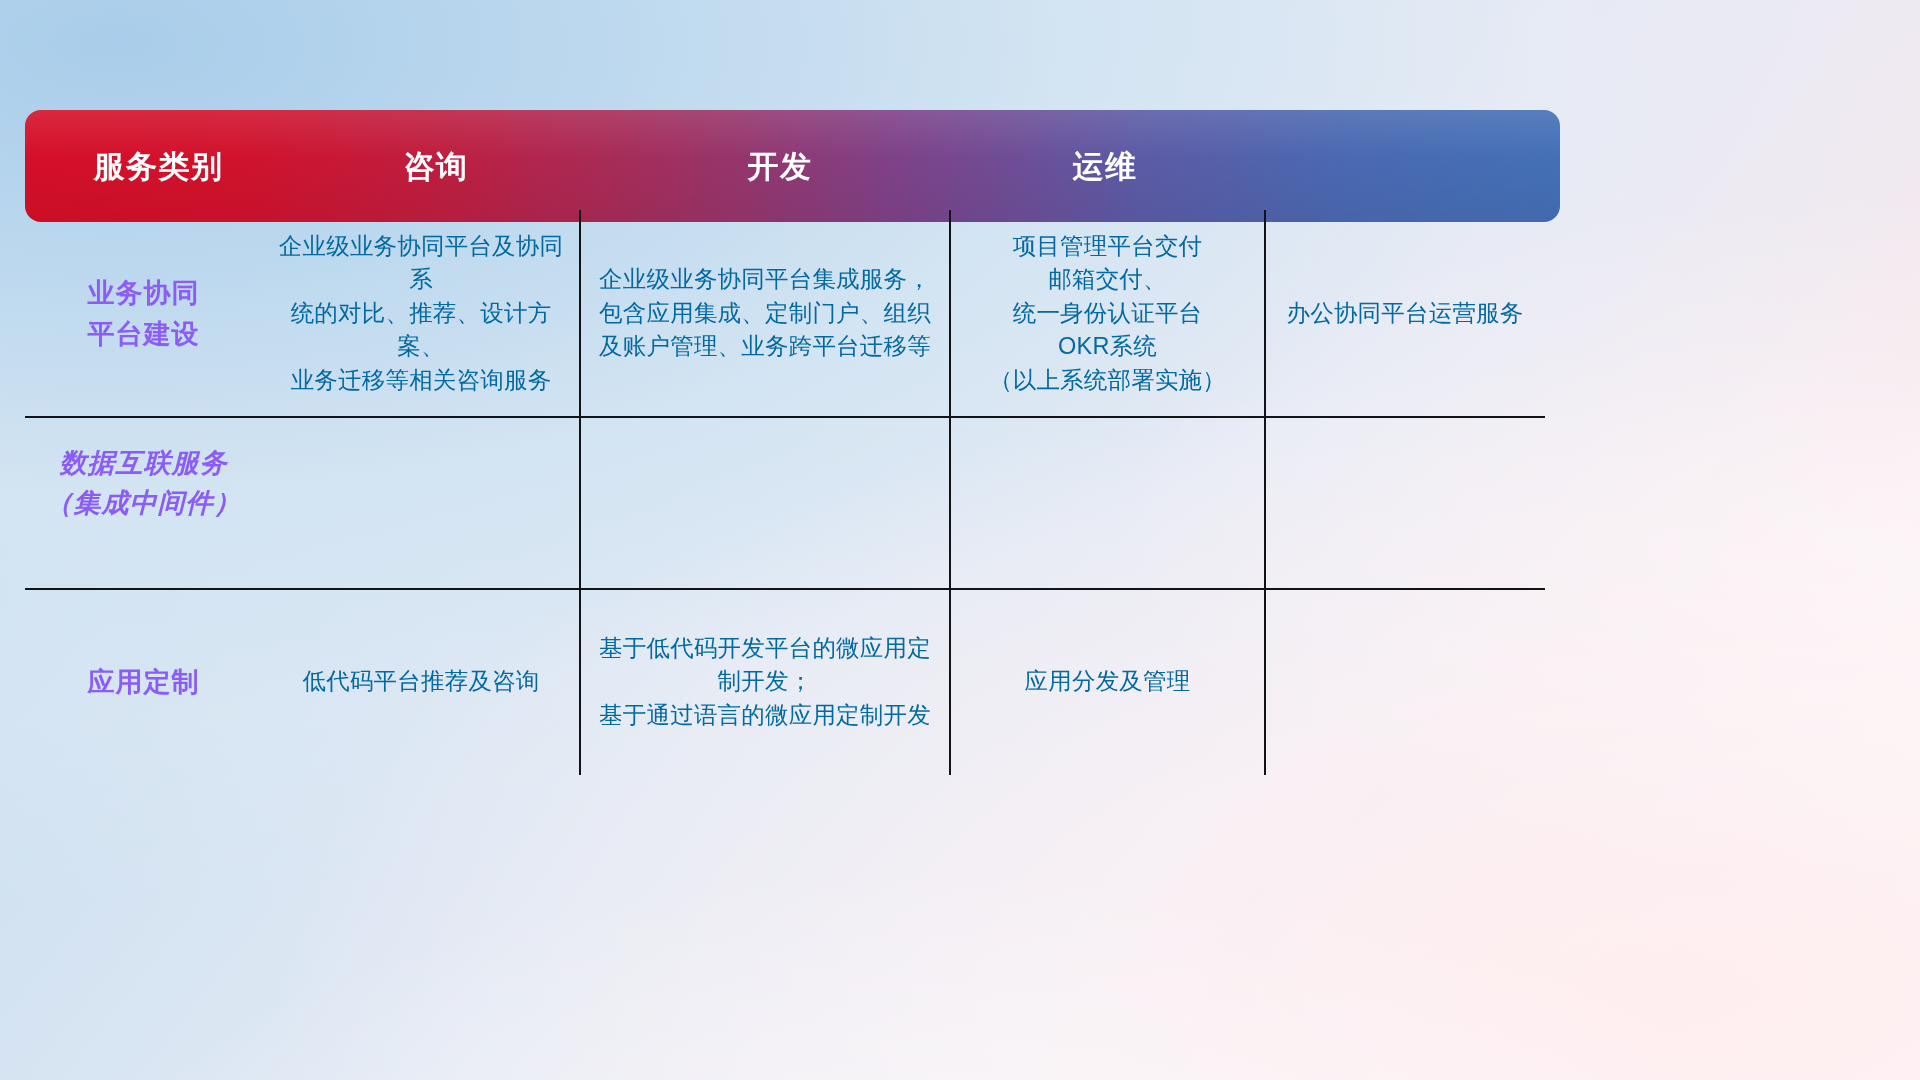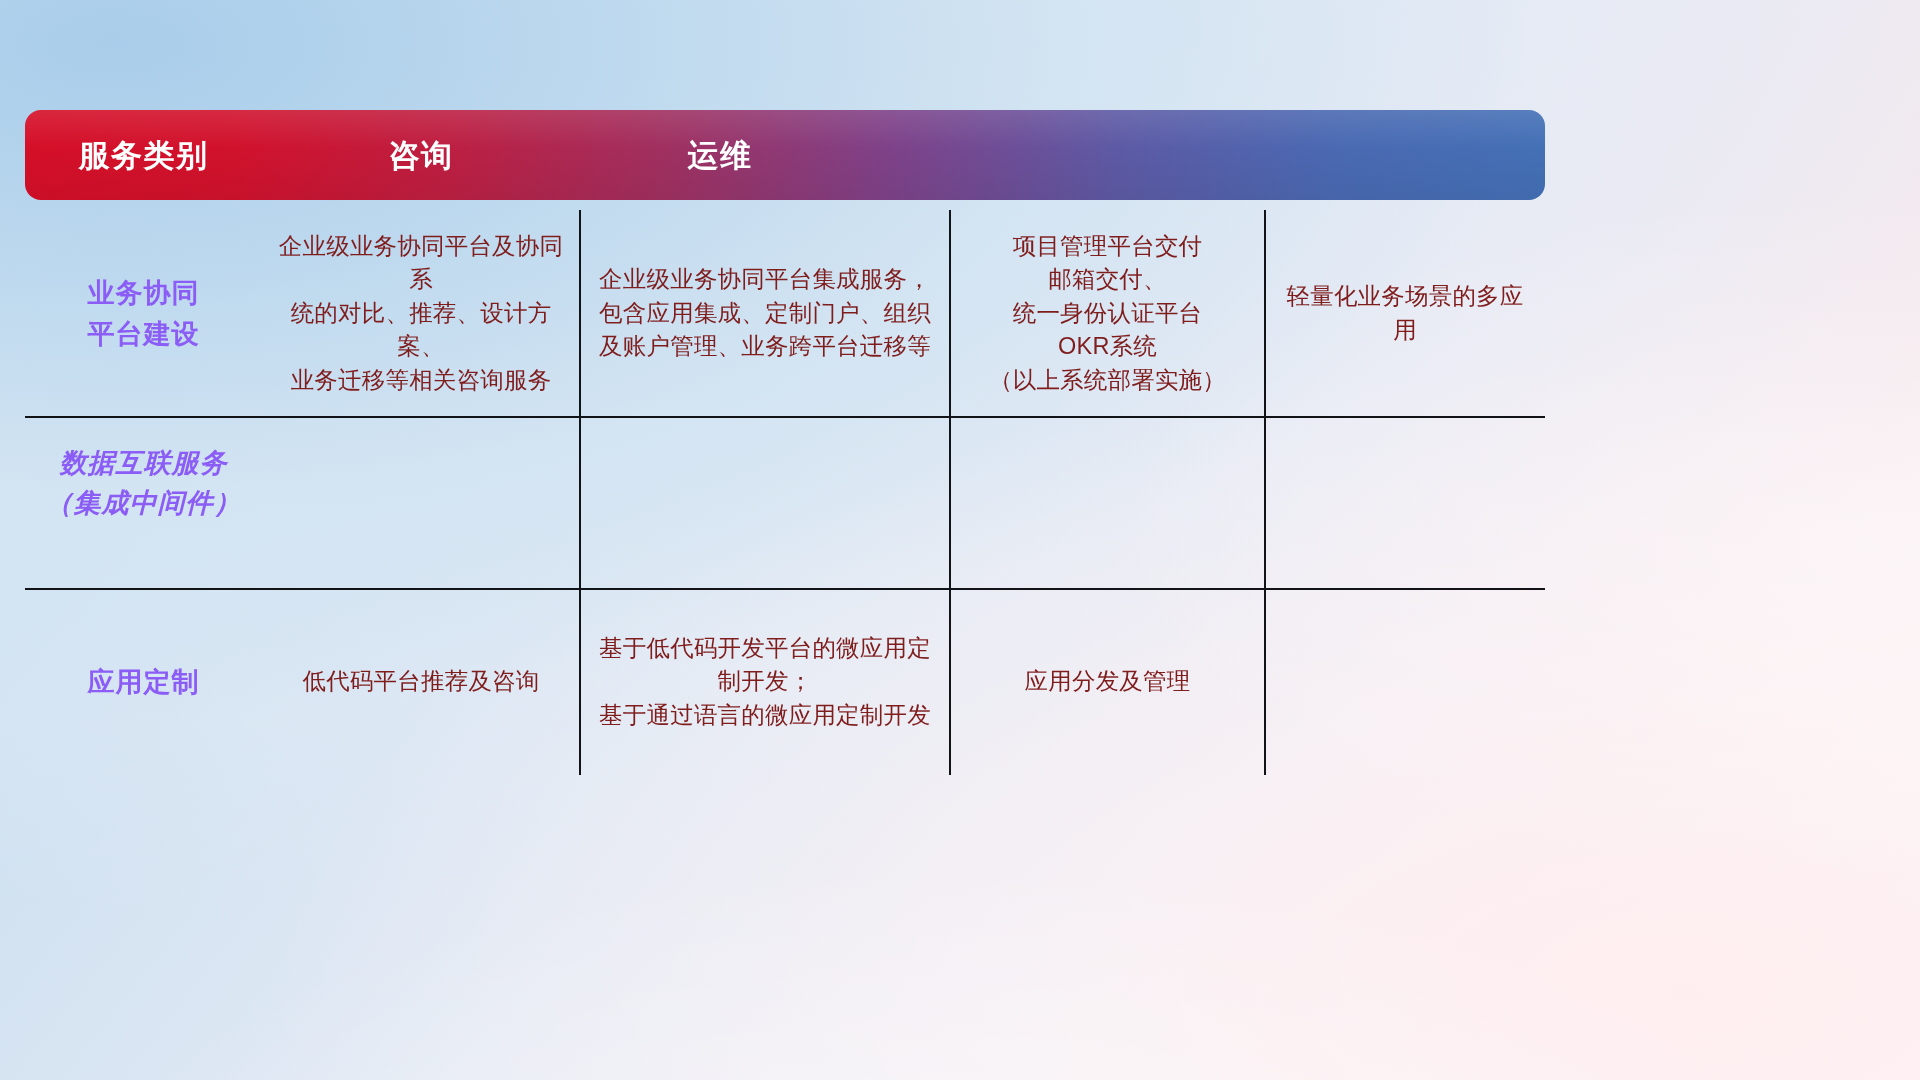--- a/index.html
+++ b/index.html
@@ -46,34 +46,35 @@
     height: 665px;
     border-radius: 18px;
   }
 
   
   .thead {
     position: absolute;
     left: 0;
     top: 0;
     width: 100%;
-    height: 90px;
+    height: 112px;
     border-radius: 16px;
     background: linear-gradient(90deg,
         #d50f28 0%,
         #d1122d 14%,
         #bd1f42 28%,
         #a03060 42%,
         #7e4289 57%,
         #5d5aa5 72%,
         #4a69b2 86%,
         #4470b6 100%);
     display: flex;
     align-items: center;
     overflow: hidden;
+    padding-left: 15px;
   }
   .thead::after {
     content: "";
     position: absolute;
     inset: 0;
     border-radius: 16px;
     background: linear-gradient(180deg, rgba(255,255,255,0.10) 0%, rgba(255,255,255,0) 42%, rgba(0,0,0,0.05) 100%);
     pointer-events: none;
   }
   .th {
@@ -128,21 +129,21 @@
   .td {
     position: relative;
     box-sizing: border-box;
     display: flex;
     align-items: center;
     justify-content: center;
     text-align: center;
     padding: 6px 12px;
     font-size: 23.5px;
     line-height: 1.42;
-    color: #7f1d1d;
+    color: #0369a1;
     white-space: pre-line;
     letter-spacing: 0.2px;
   }
   .td.rowhead {
     color: #8b5cf6;
     font-weight: 700;
     font-size: 27px;
     letter-spacing: 1px;
     line-height: 1.5;
   }
@@ -159,40 +160,41 @@
 
 <div id="canvas">
   <div class="bg-base"></div>
   <div class="bg-sheen"></div>
 
   <div id="table-frame">
 
     <div class="thead">
       <div class="th c0">服务类别</div>
       <div class="th c1">咨询</div>
+      <div class="th c2">开发</div>
       <div class="th c4">运维</div>
     </div>
 
     <div class="tbody">
 
       <div class="trow r1">
         <div class="td rowhead c0">业务协同
 平台建设</div>
         <div class="td c1">企业级业务协同平台及协同系
 统的对比、推荐、设计方案、
 业务迁移等相关咨询服务</div>
         <div class="td c2">企业级业务协同平台集成服务，
 包含应用集成、定制门户、组织
 及账户管理、业务跨平台迁移等</div>
         <div class="td c3">项目管理平台交付
 邮箱交付、
 统一身份认证平台
 OKR系统
 （以上系统部署实施）</div>
-        <div class="td c4">轻量化业务场景的多应用</div>
+        <div class="td c4">办公协同平台运营服务</div>
       </div>
 
       <div class="trow r2">
         <div class="td rowhead c0">数据互联服务
 （集成中间件）</div>
         <div class="td c3"></div>
         <div class="td c4"></div>
       </div>
 
       <div class="trow r3">

